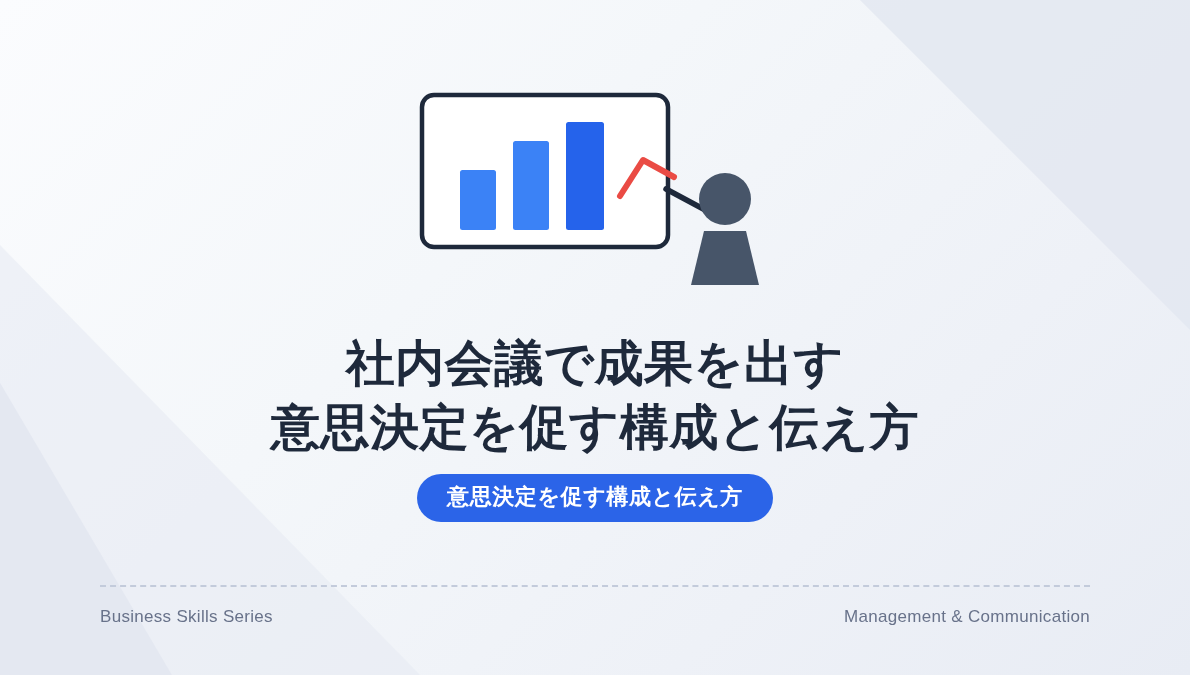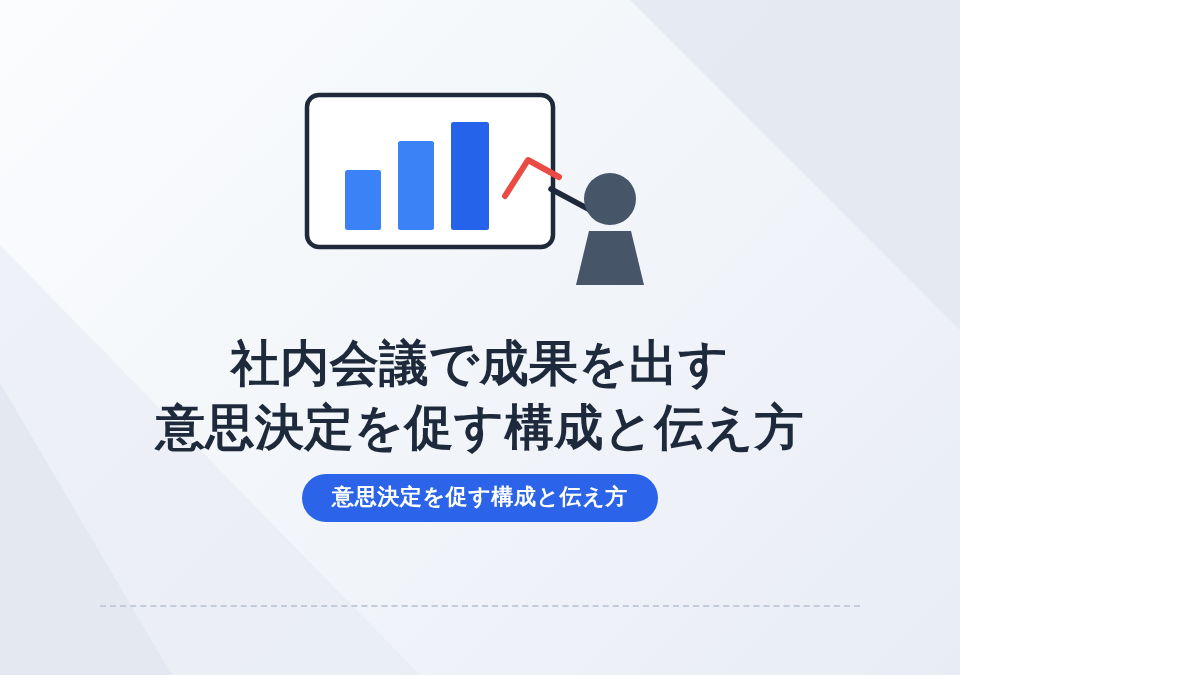--- a/index.html
+++ b/index.html
@@ -10,21 +10,21 @@
   body {
     width: 1200px;
     height: 675px;
     overflow: hidden;
     font-family: "Liberation Sans", "DejaVu Sans", sans-serif;
     background: #ffffff;
   }
 
   .slide {
     position: relative;
-    width: 960px;
+    width: 1190px;
     height: 675px;
     overflow: hidden;
     background: linear-gradient(135deg, #fbfcfe 0%, #f4f7fa 38%, #eef1f7 72%, #e8ecf4 100%);
   }
 
   
   .deco-corner-tr {
     position: absolute;
     top: 0;
     right: 0;
@@ -167,15 +167,19 @@
     <span class="headline-line">社内会議で成果を出す</span>
     <span class="headline-line">意思決定を促す構成と伝え方</span>
   </h1>
 
   <div class="badge-row">
     <span class="badge">意思決定を促す構成と伝え方</span>
   </div>
 
   <div class="footer">
     <div class="footer-rule"></div>
+    <div class="footer-row">
+      <span class="footer-text">Business Skills Series</span>
+      <span class="footer-text">Management &amp; Communication</span>
+    </div>
   </div>
 
 </div>
 
 </body></html>

